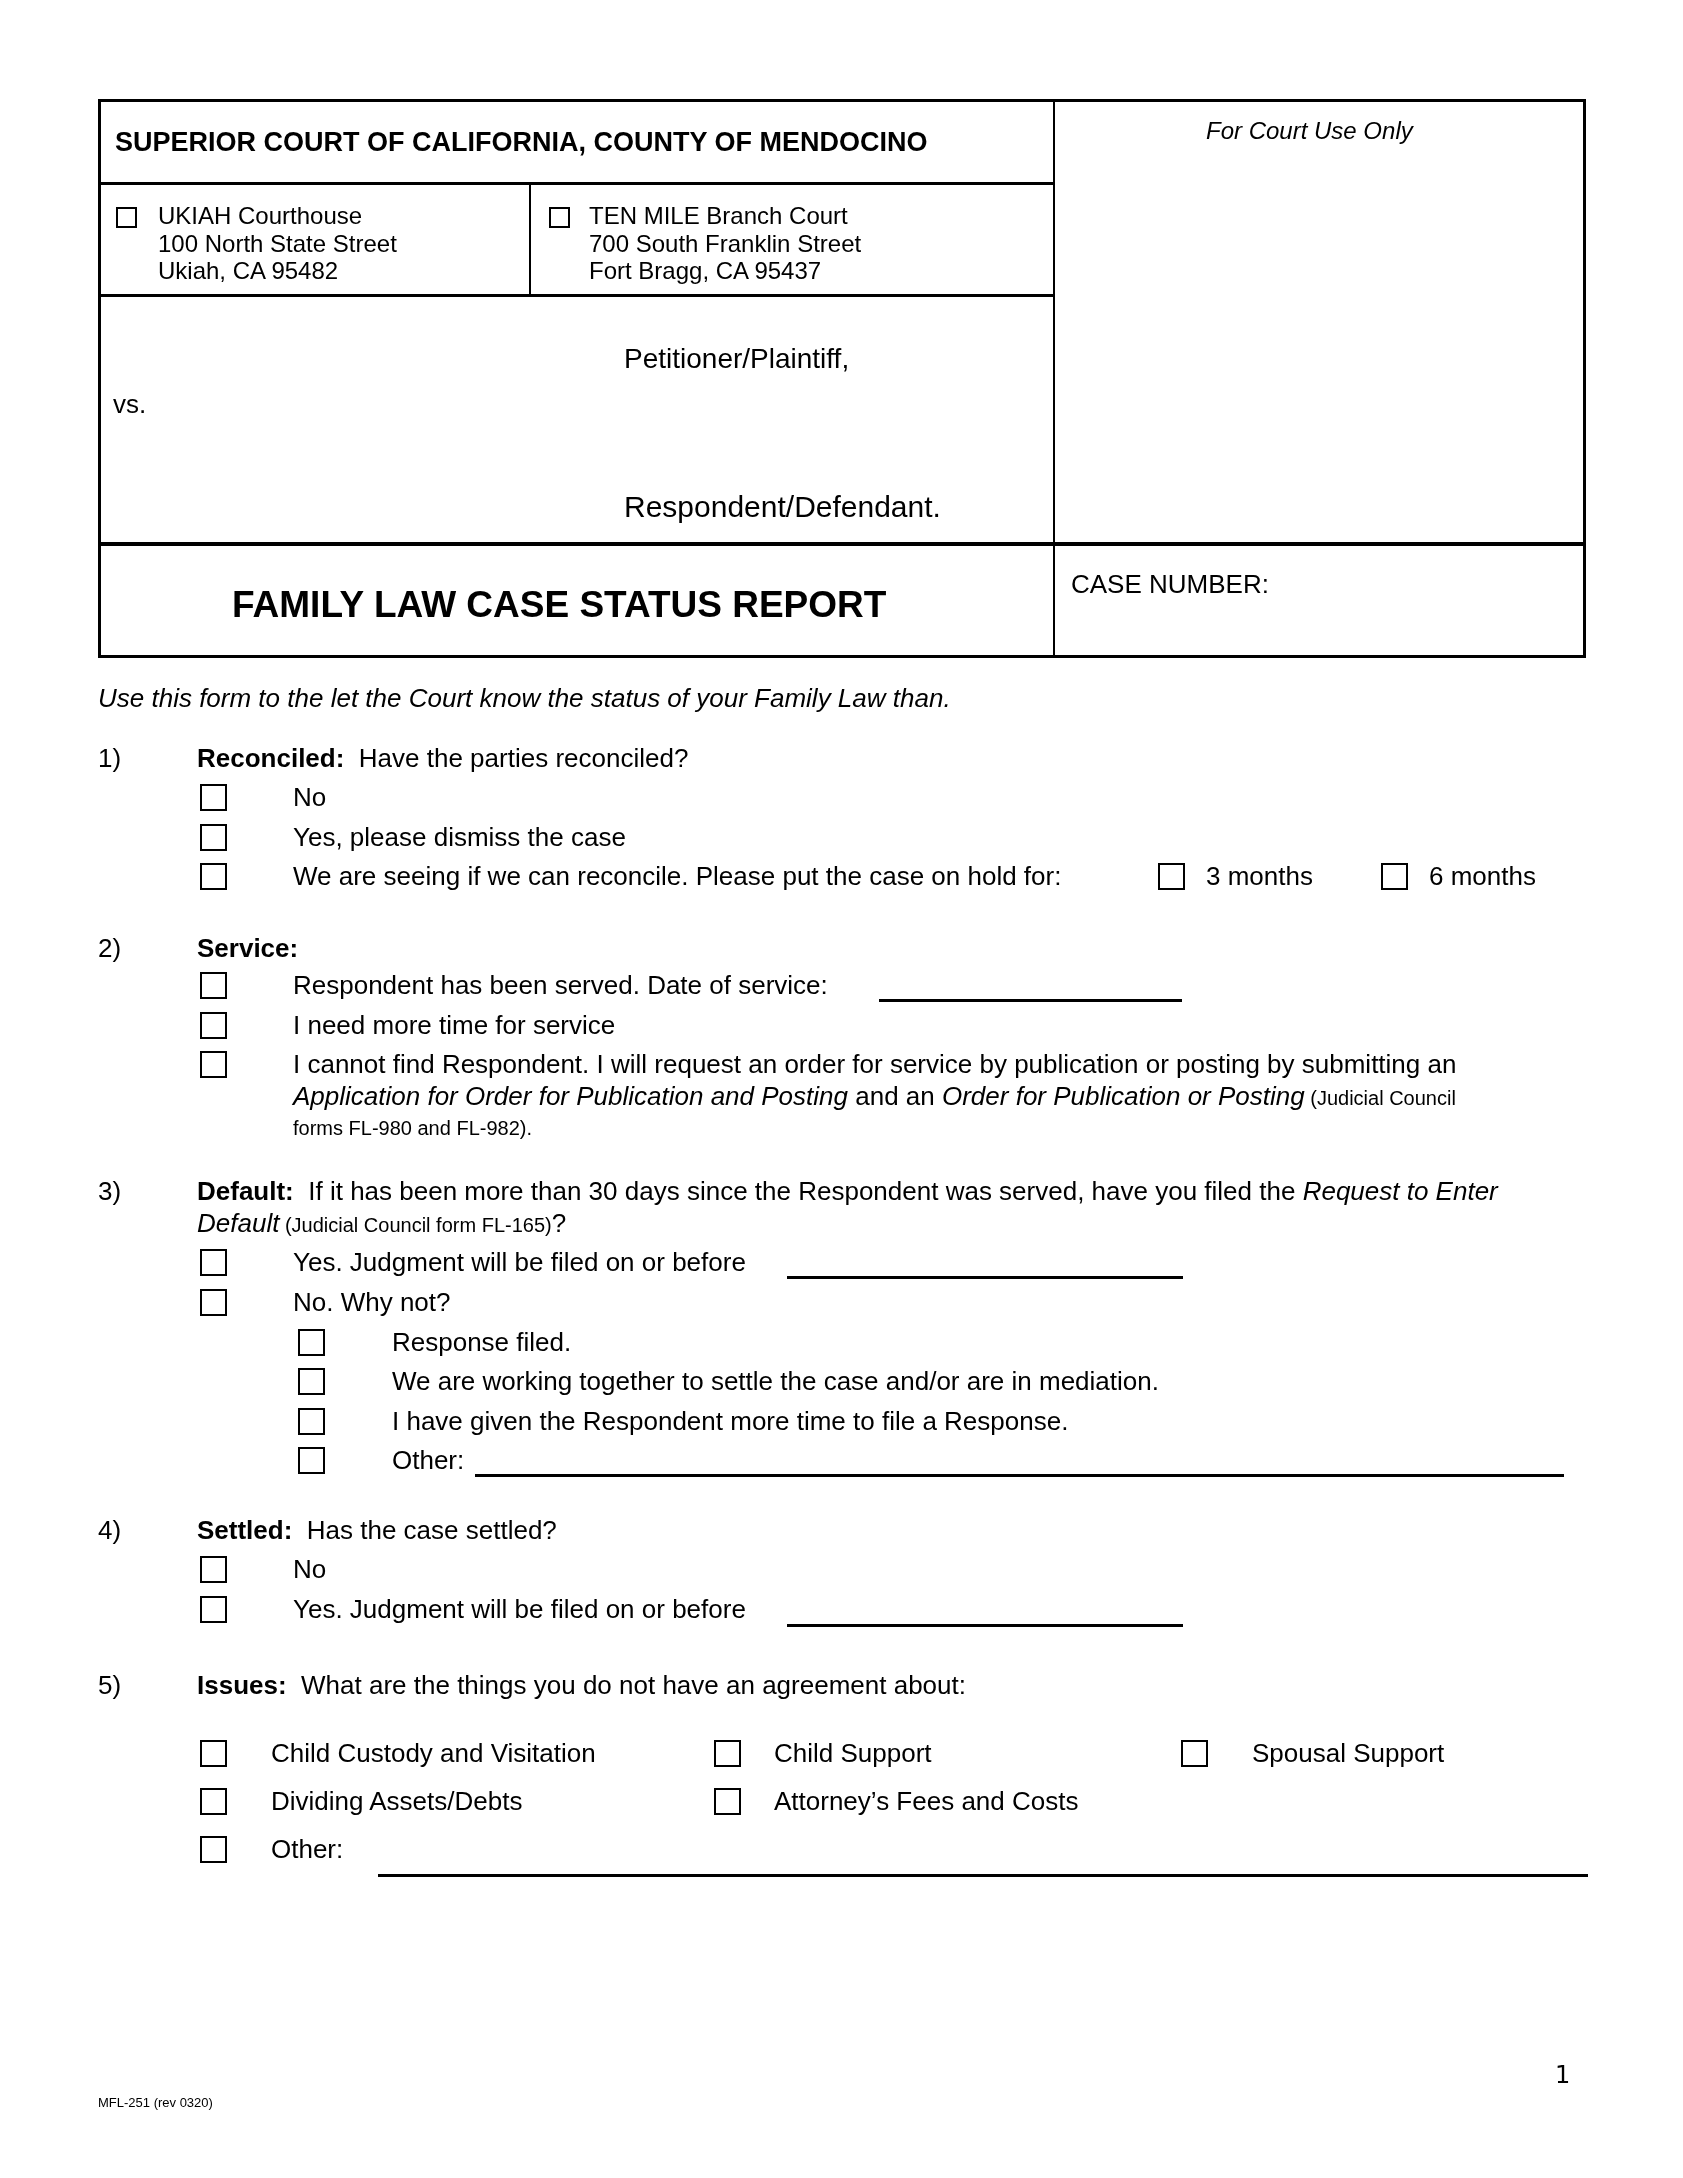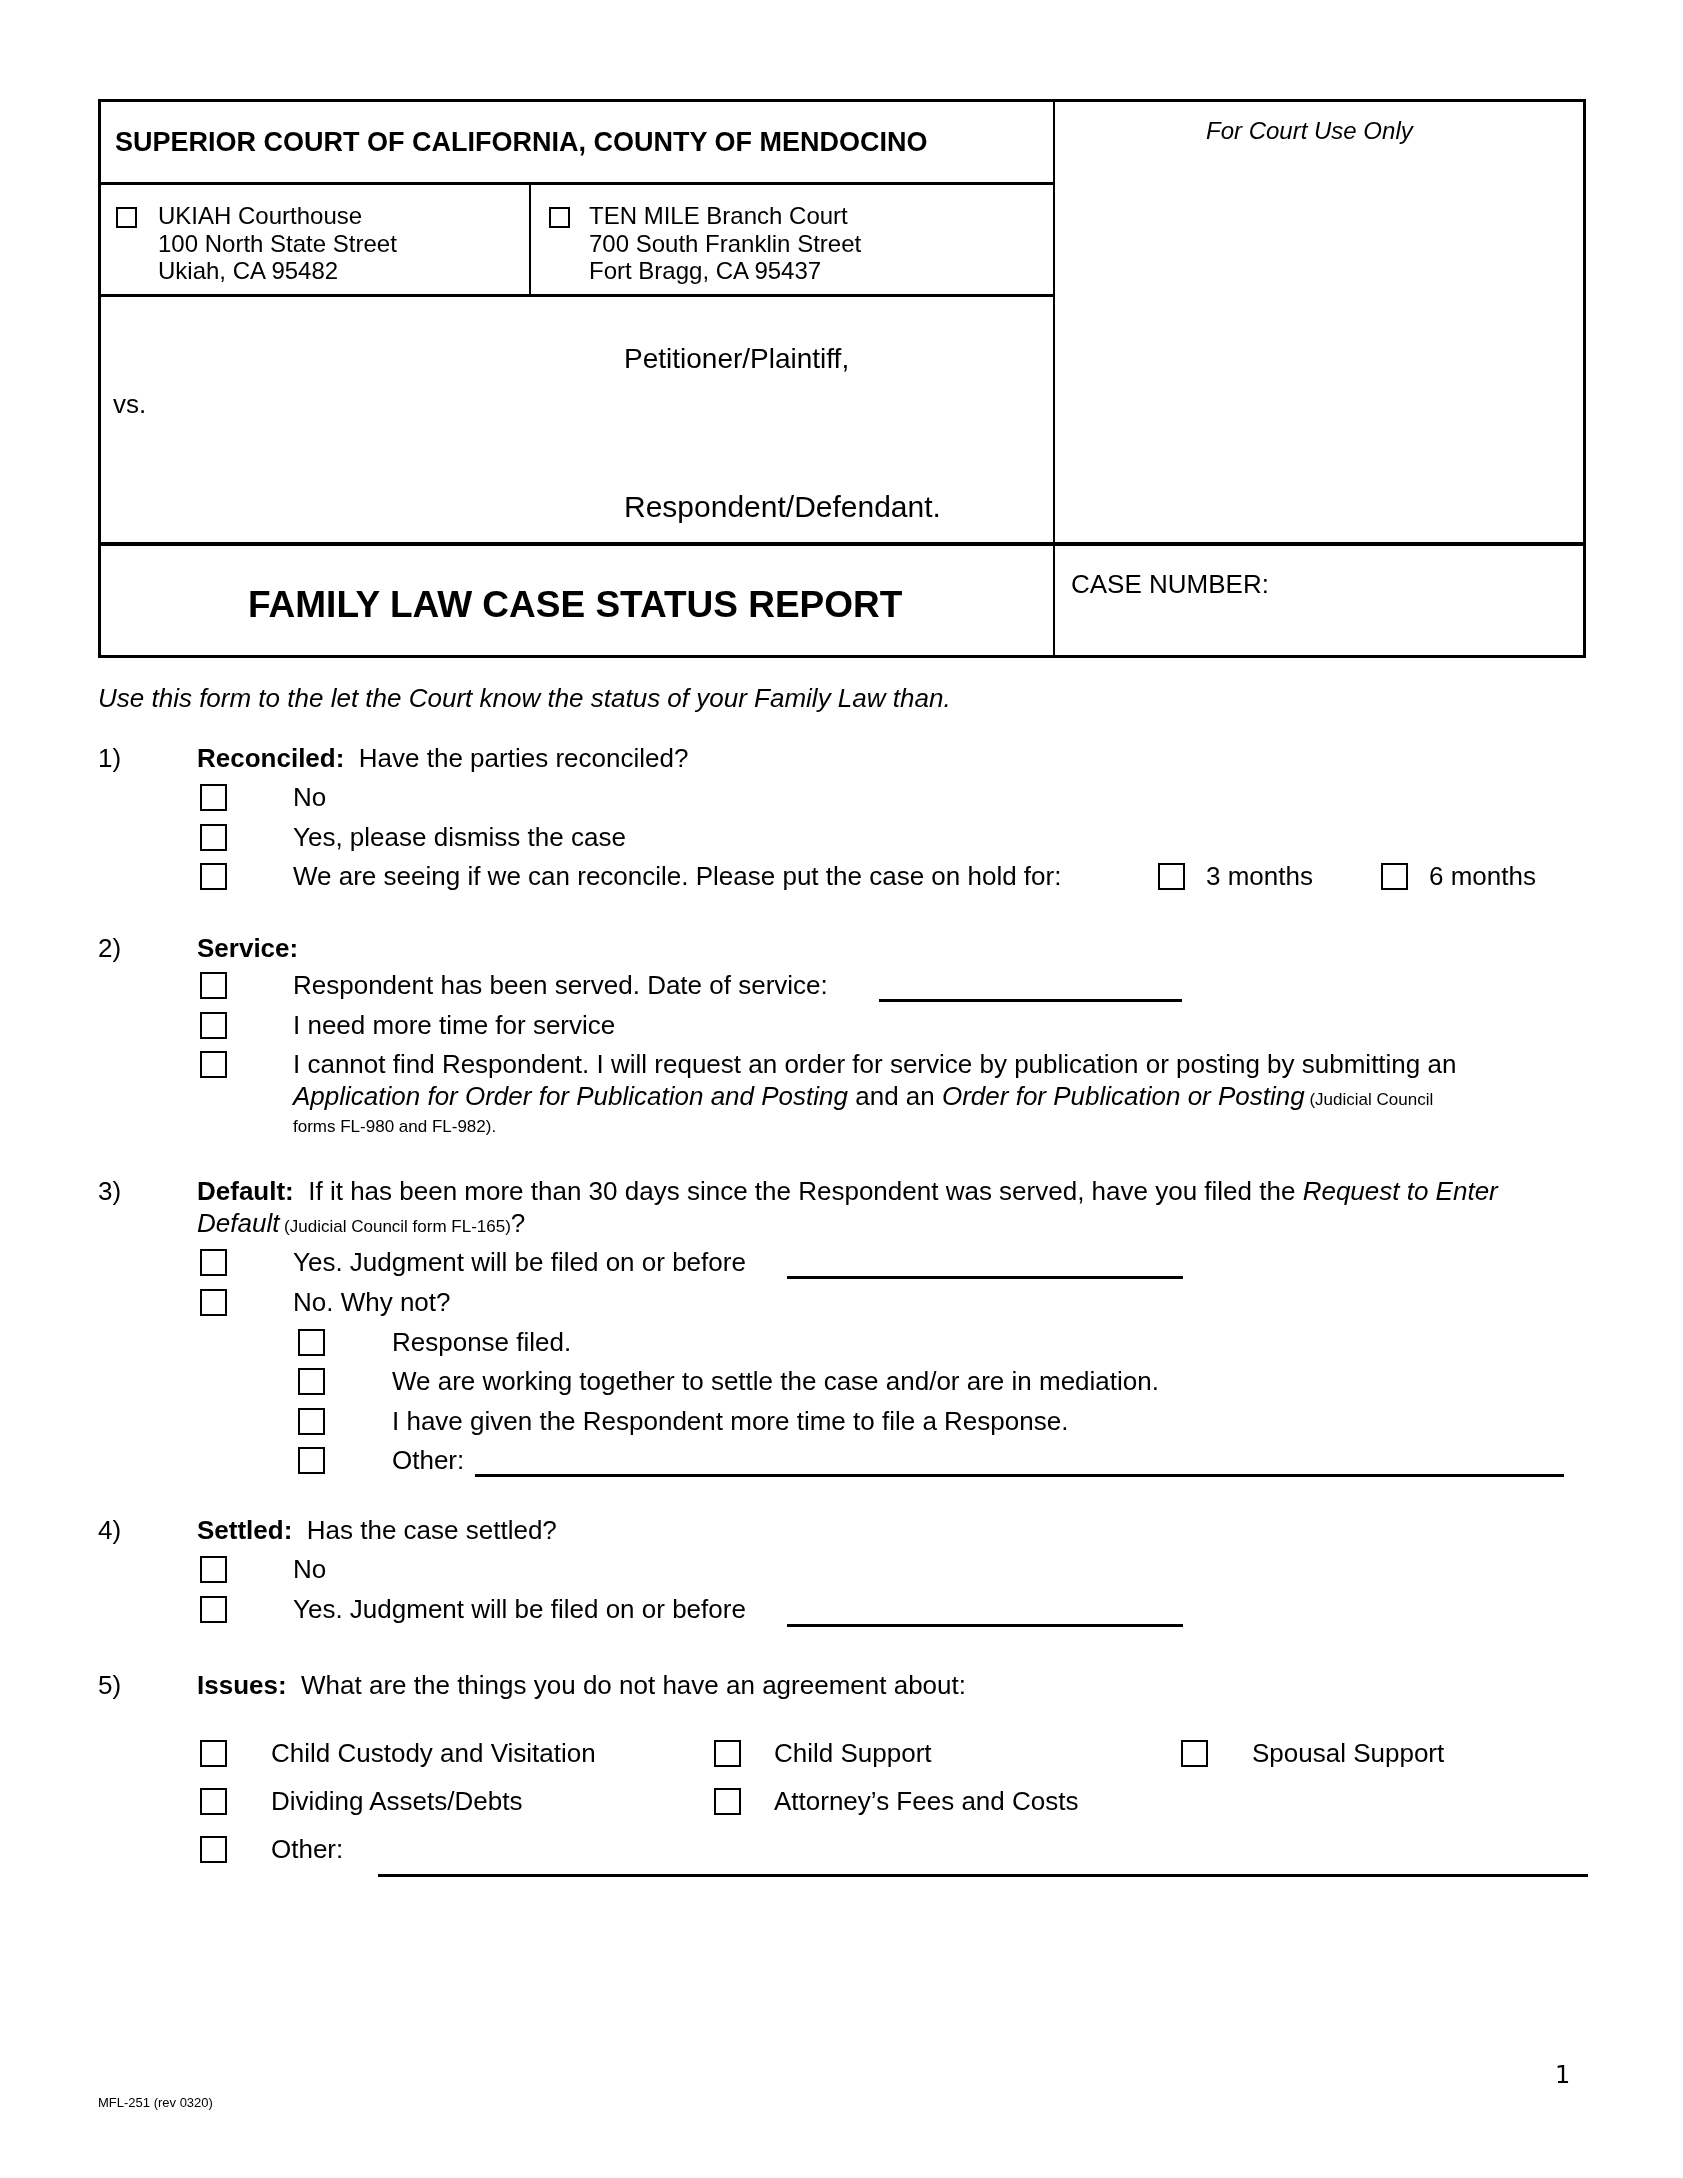--- a/index.html
+++ b/index.html
@@ -3,21 +3,21 @@
 <meta charset="utf-8">
 <style>
   html, body { margin: 0; padding: 0; background: #ffffff; }
   body { width: 1683px; height: 2178px; position: relative; overflow: hidden;
          font-family: "Liberation Sans", sans-serif; color: #000; }
   .abs { position: absolute; white-space: nowrap; }
   .t26 { font-size: 26px; line-height: 30px; }
   .t24 { font-size: 24px; line-height: 28px; }
   .b { font-weight: bold; }
   .i { font-style: italic; }
-  .small { font-size: 17px; }
+  .small { font-size: 20px; }
   .cb { position: absolute; width: 23px; height: 23px; border: 2px solid #000; box-sizing: content-box; background:#fff; cursor: pointer; }
   .cb.sm { width: 17px; height: 17px; }
   .hline { position: absolute; height: 3px; background: #000; }
   .vline { position: absolute; width: 3px; background: #000; }
   .fill-line { position: absolute; height: 3px; background: #000; cursor: text; }
 </style>
 </head>
 <body>
 
 <div>
@@ -45,21 +45,21 @@
 
   <div class="cb sm" style="left:549px; top:207px;"></div>
   <div class="abs t24" style="left:589px; top:202px;">TEN MILE Branch Court</div>
   <div class="abs t24" style="left:589px; top:230px;">700 South Franklin Street</div>
   <div class="abs t24" style="left:589px; top:257px;">Fort Bragg, CA  95437</div>
 
   <div class="abs t26" style="left:624px; top:344px; font-size:28px;">Petitioner/Plaintiff,</div>
   <div class="abs t26" style="left:113px; top:389px;">vs.</div>
   <div class="abs t26" style="left:624px; top:492px; font-size:30px;">Respondent/Defendant.</div>
 
-  <div class="abs b" style="left:248px; top:584px; font-size:37px; line-height:42px;">FAMILY LAW CASE STATUS REPORT</div>
+  <div class="abs b" style="left:232px; top:584px; font-size:37px; line-height:42px;">FAMILY LAW CASE STATUS REPORT</div>
   <div class="abs t26" style="left:1071px; top:569px;">CASE NUMBER:</div>
   <div class="abs" style="left:1069px; top:604px; width:495px; height:40px; cursor:text;"></div>
 </div>
 
 <div class="abs i t26" style="left:98px; top:683px;">Use this form to the let the Court know the status of your Family Law than.</div>
 
 <div>
   <div class="abs t26" style="left:98px; top:743px;">1)</div>
   <div class="abs t26" style="left:197px; top:743px;">
     <span class="b">Reconciled:</span>&nbsp;

